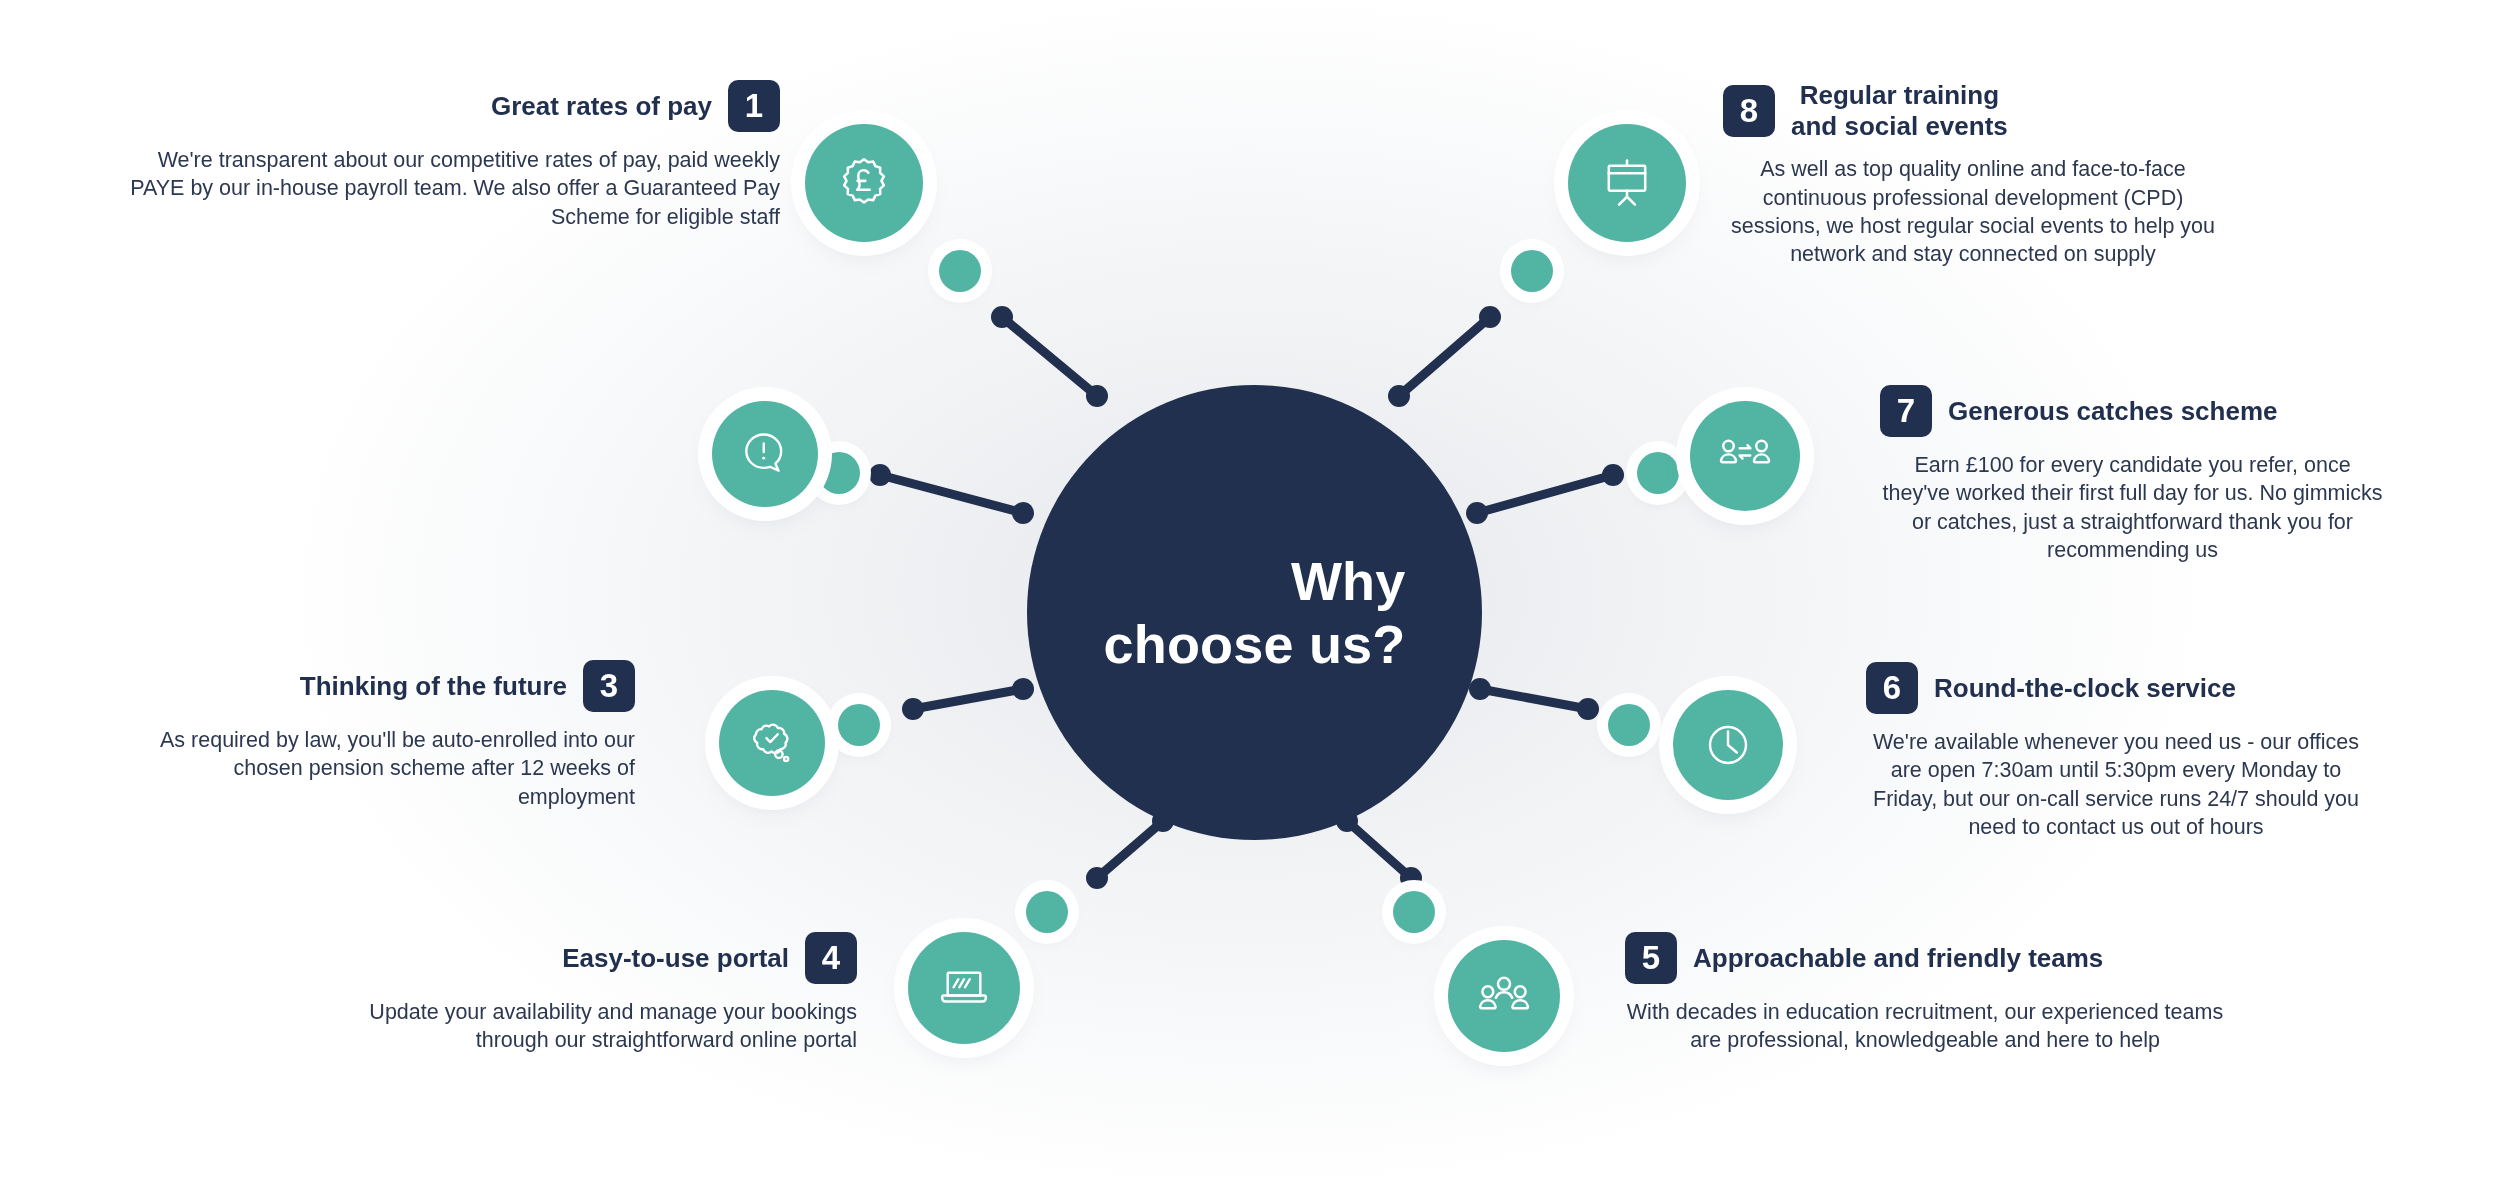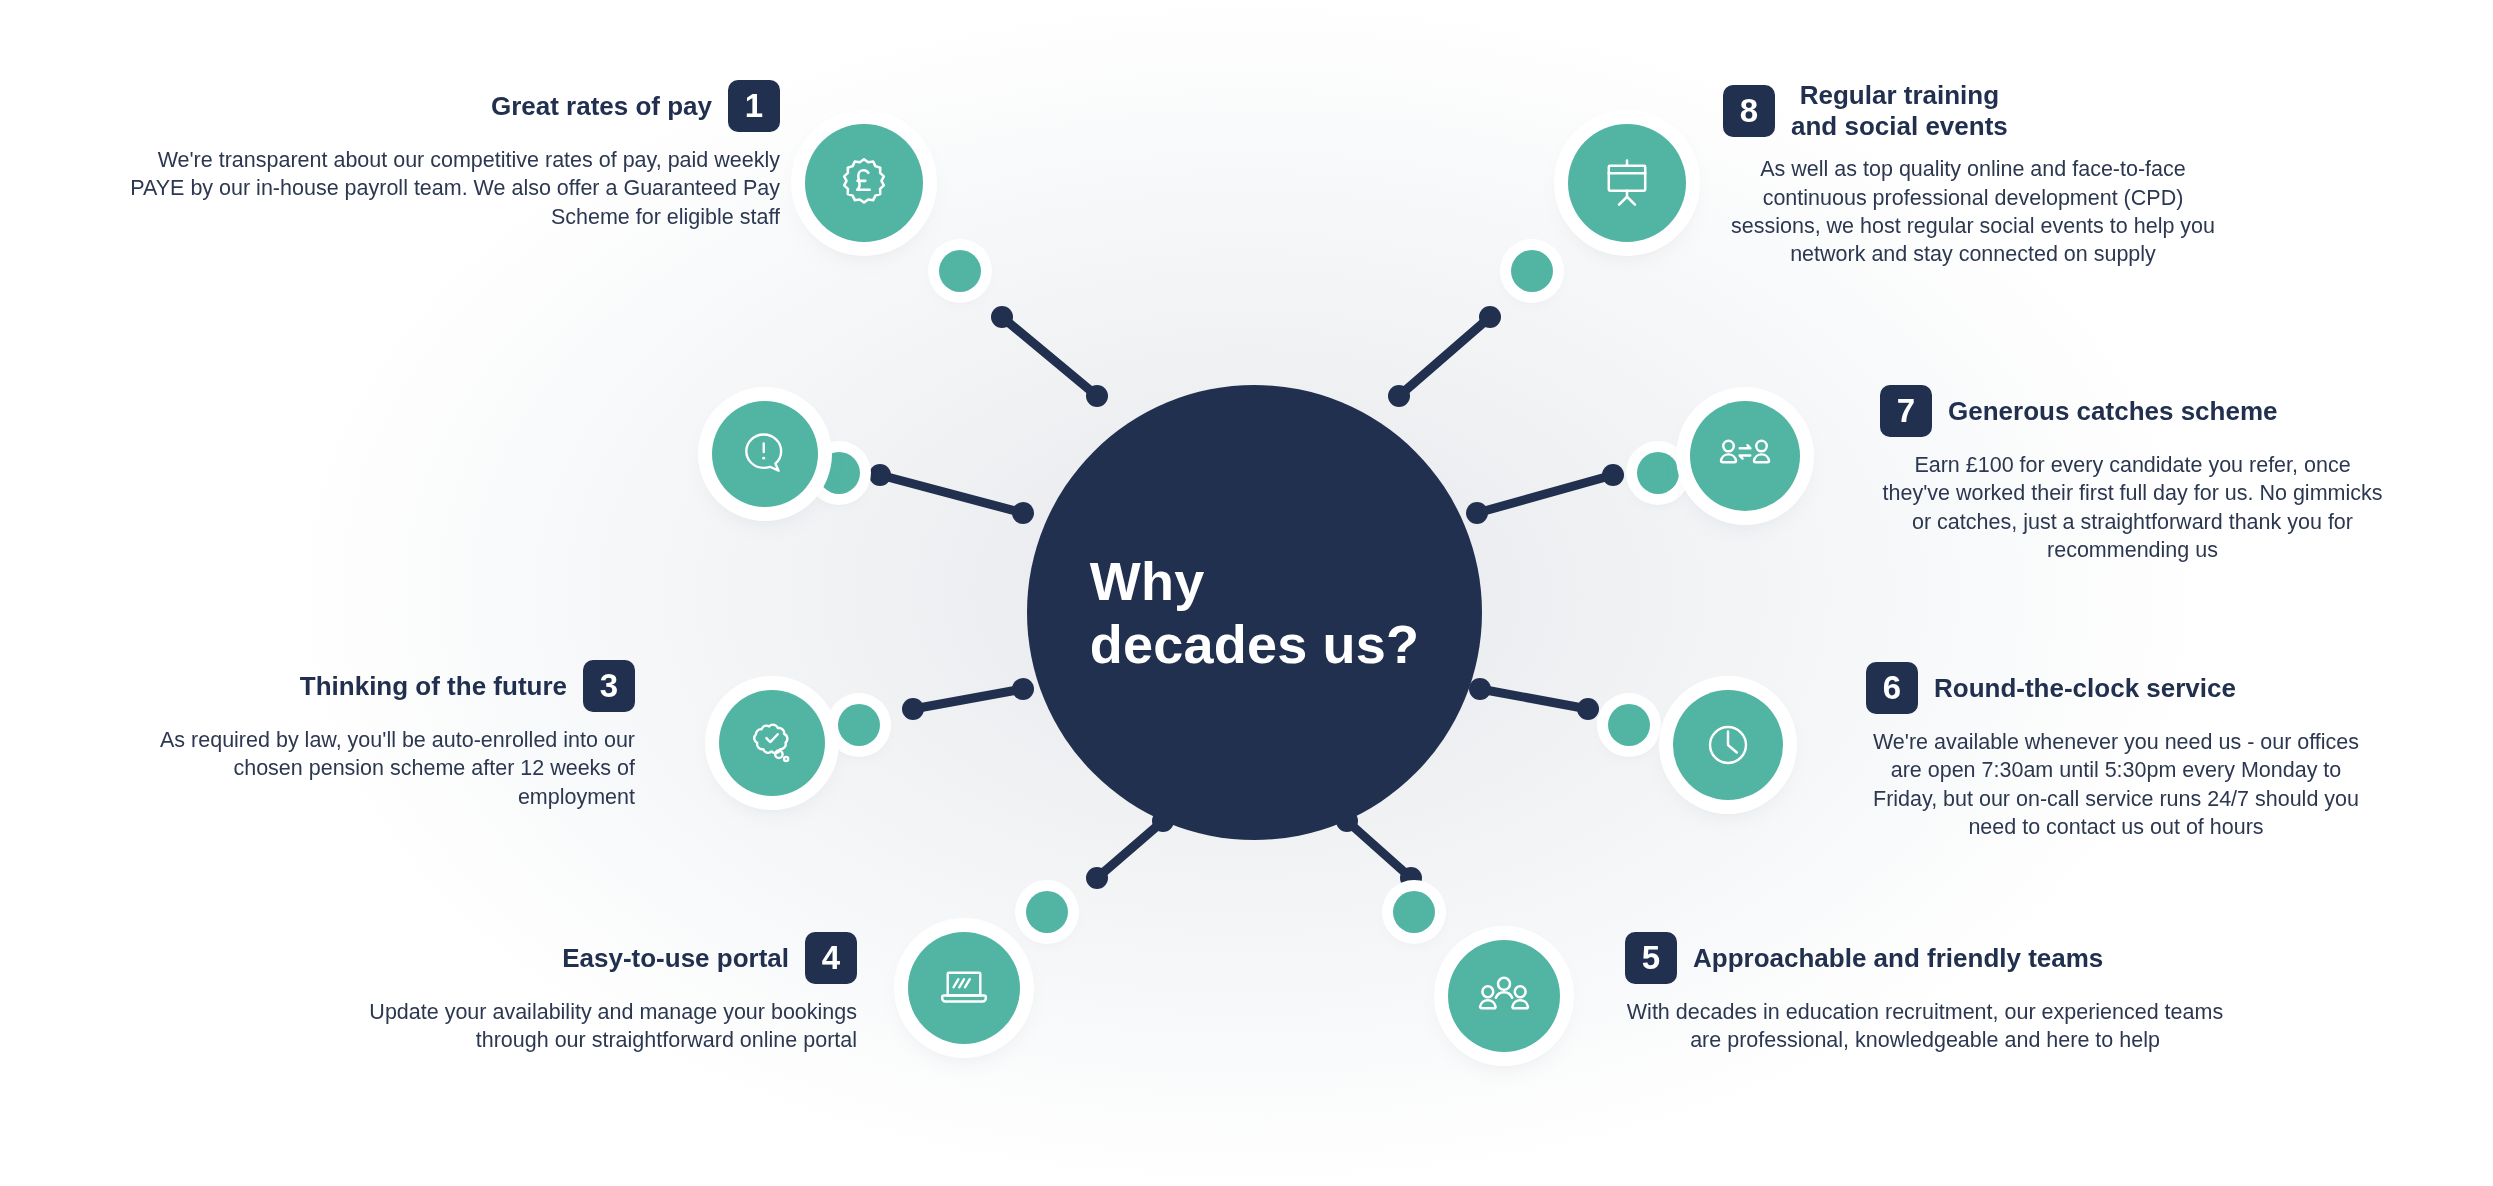--- a/index.html
+++ b/index.html
@@ -24,21 +24,21 @@
 
   
   .hub{
     position:absolute;left:1027px;top:385px;width:455px;height:455px;
     border-radius:50%;background:#22304f;
     display:flex;align-items:center;justify-content:center;
     box-shadow:0 0 0 0 rgba(0,0,0,0);
   }
   .hub-text{
     color:#fff;font-weight:bold;font-size:54px;line-height:1.16;
-    text-align:left;letter-spacing:.2px;
+    text-align:right;letter-spacing:.2px;
   }
 
   
   .bubble{
     position:absolute;border-radius:50%;background:#52b5a4;
     display:flex;align-items:center;justify-content:center;
     box-shadow:0 0 0 14px #ffffff, 0 10px 26px rgba(120,130,145,.20);
   }
   .bubble svg{display:block;}
   .dot-sm{
@@ -105,21 +105,21 @@
       <circle cx="1588" cy="709" r="11"></circle>
       <circle cx="1480" cy="689" r="11"></circle>
       <circle cx="1613" cy="475" r="11"></circle>
       <circle cx="1477" cy="513" r="11"></circle>
       <circle cx="1490" cy="317" r="11"></circle>
       <circle cx="1399" cy="396" r="11"></circle>
     </g>
   </svg>
 
   <div class="hub">
-    <div class="hub-text"><span>Why</span><br><span>decades us?</span></div>
+    <div class="hub-text"><span>Why</span><br><span>choose us?</span></div>
   </div>
 
   <div class="dot-sm" style="left:939px;top:250px;width:42px;height:42px;"></div>
   <div class="dot-sm" style="left:818px;top:452px;width:42px;height:42px;"></div>
   <div class="dot-sm" style="left:838px;top:704px;width:42px;height:42px;"></div>
   <div class="dot-sm" style="left:1026px;top:891px;width:42px;height:42px;"></div>
   <div class="dot-sm" style="left:1393px;top:891px;width:42px;height:42px;"></div>
   <div class="dot-sm" style="left:1608px;top:704px;width:42px;height:42px;"></div>
   <div class="dot-sm" style="left:1637px;top:452px;width:42px;height:42px;"></div>
   <div class="dot-sm" style="left:1511px;top:250px;width:42px;height:42px;"></div>

